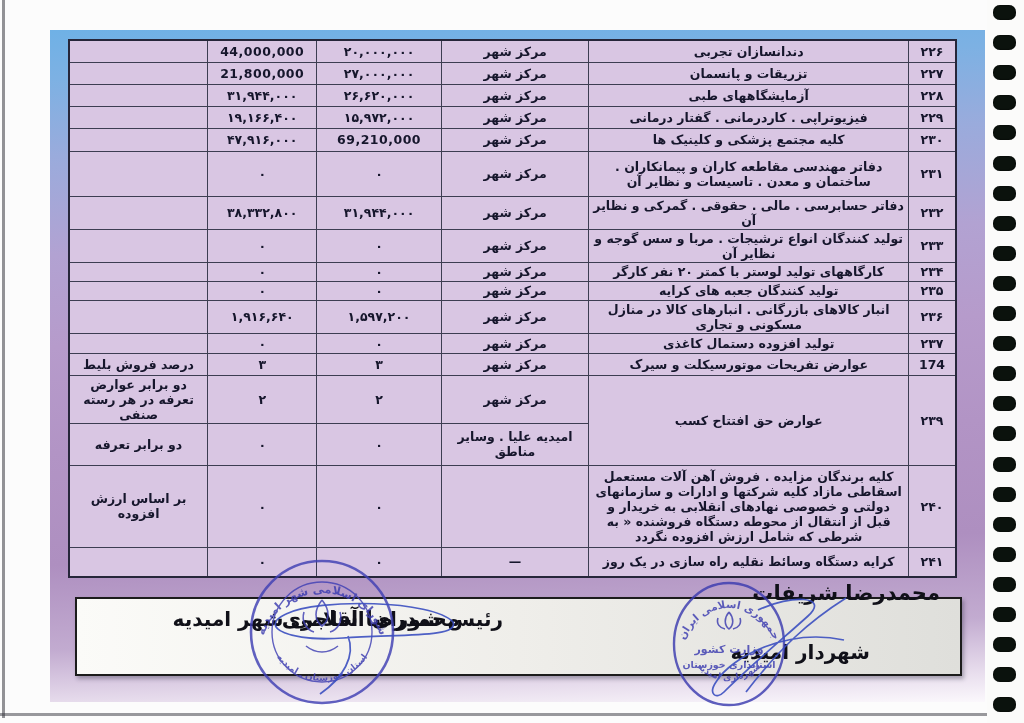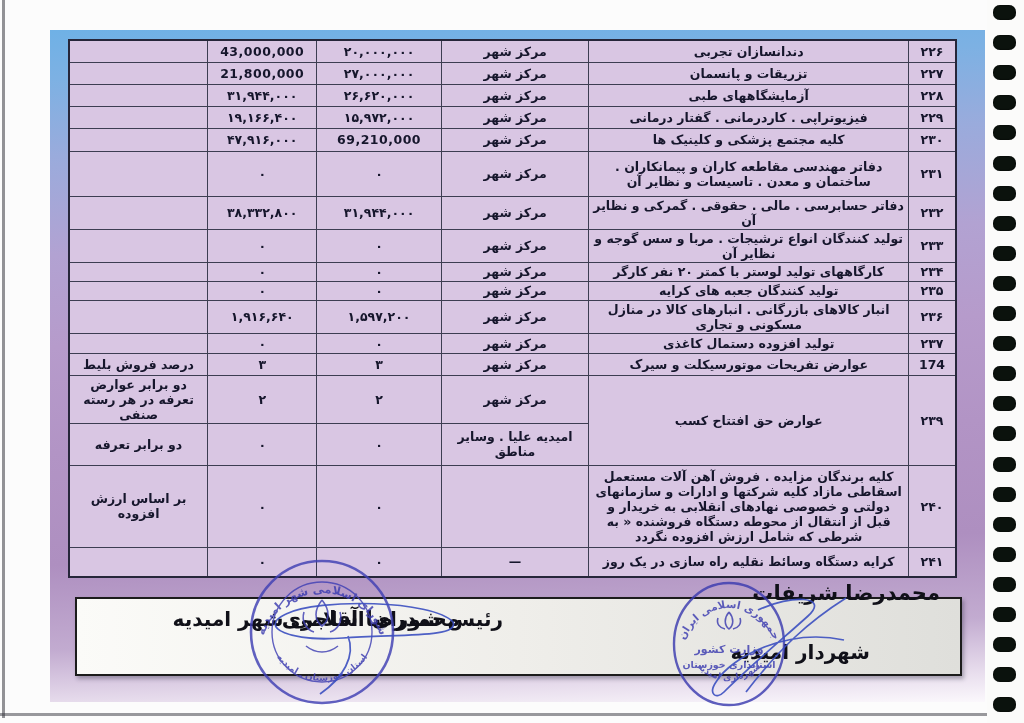--- a/index.html
+++ b/index.html
@@ -77,21 +77,21 @@
         <col style="width:123px">
           <col style="width:108px">
           <col style="width:137px">
       </colgroup>
       <tbody>
           <tr style="height: 22px;">
             <td class="no" rowspan="1">۲۲۶</td>
             <td class="desc" rowspan="1">دندانسازان تجربی</td>
             <td class="loc">مرکز شهر</td>
             <td class="val">۲۰,۰۰۰,۰۰۰</td>
-            <td class="val">43,000,000</td>
+            <td class="val">44,000,000</td>
             <td class="note"></td>
           </tr>
           <tr style="height: 22px;">
             <td class="no" rowspan="1">۲۲۷</td>
             <td class="desc" rowspan="1">تزریقات و پانسمان</td>
             <td class="loc">مرکز شهر</td>
             <td class="val">۲۷,۰۰۰,۰۰۰</td>
             <td class="val">21,800,000</td>
             <td class="note"></td>
           </tr>

